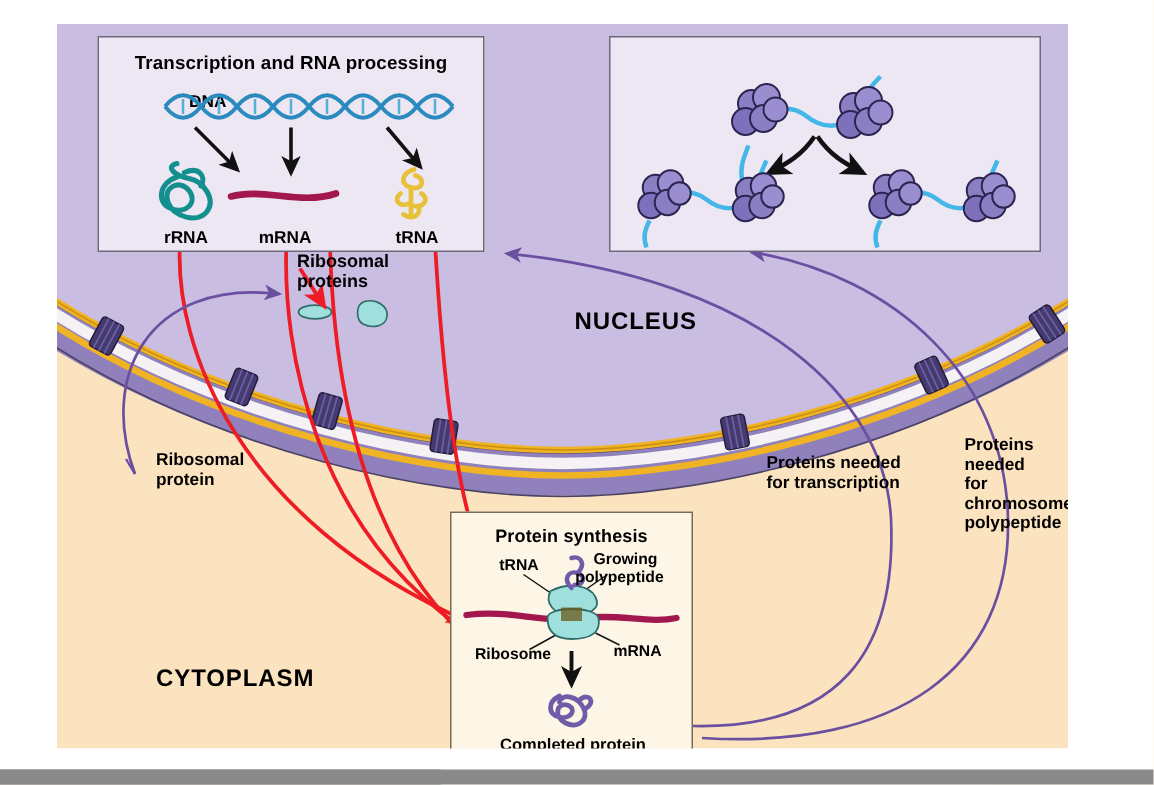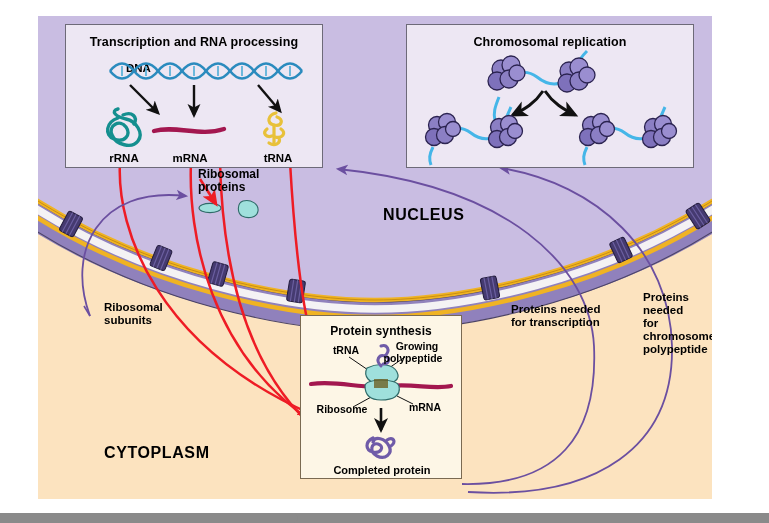--- a/index.html
+++ b/index.html
@@ -17,21 +17,21 @@
          box-sizing:border-box;}
   .panel.cream{background:#fdf6e6;border:1.5px solid #7a6a52;}
   .panel-title{position:absolute;width:100%;text-align:center;font-weight:bold;
                color:#000;letter-spacing:.1px;}
 
   .lbl{position:absolute;font-weight:bold;color:#000;line-height:1.12;padding-left:48px;}
   .lbl.center{text-align:center;}
 
   #transcription-panel{left:27px;top:8px;width:258px;height:144px;}
   #replication-panel{left:368px;top:8px;width:288px;height:144px;}
-  #synthesis-panel{left:262px;top:299px;width:162px;height:164px;}
+  #synthesis-panel{left:262px;top:325px;width:162px;height:164px;}
 
   svg{position:absolute;left:0;top:0;overflow:visible;}
   #art{width:674px;height:483px;}
 
   #bottom-bar{position:absolute;left:0;top:513px;width:769px;height:10px;
               background:#8a8a8a;}
   #bottom-bar .nub{position:absolute;left:0;top:0;width:298px;height:10px;
               background:#8a8a8a;border-radius:0 5px 5px 0;}
 </style>
 </head>
@@ -189,21 +189,20 @@
         <text x="124" y="137" text-anchor="middle" font-size="11.5" font-weight="bold" font-family="Liberation Sans, sans-serif" fill="#000">mRNA</text>
         <text x="212" y="137" text-anchor="middle" font-size="11.5" font-weight="bold" font-family="Liberation Sans, sans-serif" fill="#000">tRNA</text>
       </svg>
 
       <div class="lbl center" style="left:22px;top:122px;width:72px;font-size:11.5px;opacity:0;">rRNA</div>
       <div class="lbl center" style="left:88px;top:122px;width:72px;font-size:11.5px;opacity:0;">mRNA</div>
       <div class="lbl center" style="left:176px;top:122px;width:72px;font-size:11.5px;opacity:0;">tRNA</div>
     </div>
 
     <div class="panel" id="replication-panel">
-      <div class="panel-title" style="top:10px;font-size:12.5px;">Chromosomal replication</div>
 
       <svg viewBox="0 0 288 144" style="width:288px;height:144px;">
 
         <g>
           <path d="M96,58 C110,44 122,46 130,52 C140,60 152,62 164,52" fill="none" stroke="#45b6e8" stroke-width="3"></path>
           <path d="M92,72 C88,82 86,88 88,96" fill="none" stroke="#45b6e8" stroke-width="3"></path>
           <path d="M168,44 C172,34 176,30 180,26" fill="none" stroke="#45b6e8" stroke-width="3"></path>
           <g>
             <circle cx="94" cy="44" r="9" fill="#8b7fc4" stroke="#2b2350" stroke-width="1.3"></circle>
             <circle cx="104" cy="40" r="9" fill="#9a8ed0" stroke="#2b2350" stroke-width="1.3"></circle>
@@ -316,21 +315,21 @@
       <div class="lbl center" style="left:6px;top:146px;width:150px;font-size:11px;opacity:0;">Completed protein</div>
     </div>
 
     <div class="lbl" style="left:112px;top:152px;font-size:12px;">
       <div>Ribosomal</div>
       <div>proteins</div>
     </div>
 
     <div class="lbl" style="left:18px;top:285px;font-size:11.5px;">
       <div>Ribosomal</div>
-      <div>subunits</div>
+      <div>protein</div>
     </div>
 
     <div class="lbl" style="left:425px;top:287px;font-size:11.5px;">
       <div>Proteins needed</div>
       <div>for transcription</div>
     </div>
 
     <div class="lbl" style="left:557px;top:275px;font-size:11.5px;">
       <div>Proteins needed</div>
       <div>for chromosome</div>

